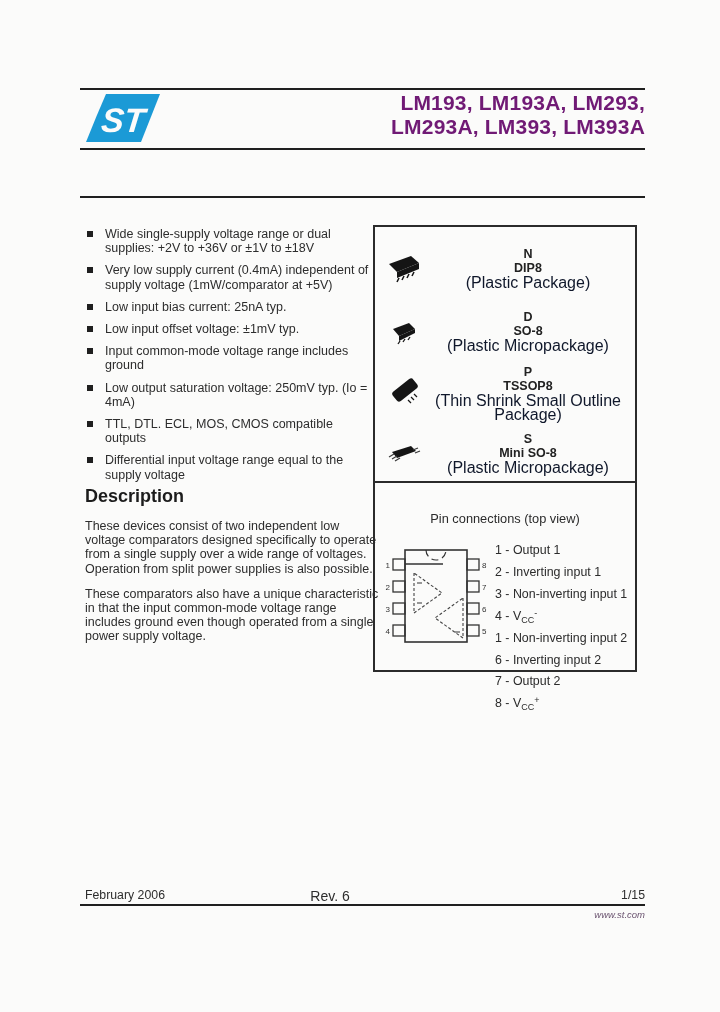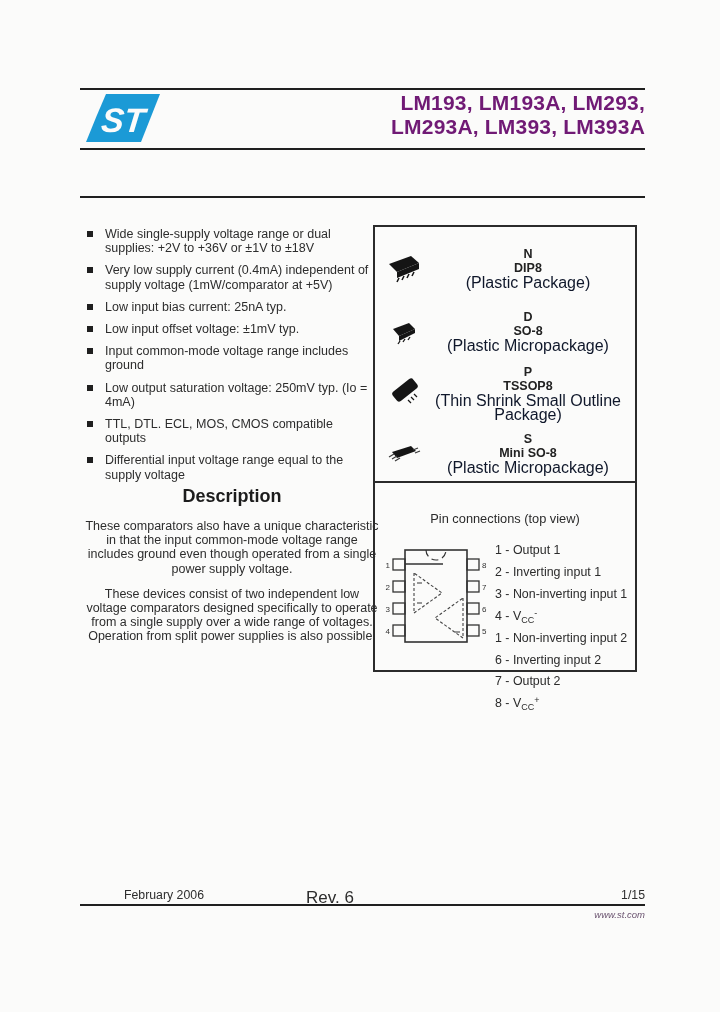--- a/index.html
+++ b/index.html
@@ -27,21 +27,21 @@
   }
 
   .features{
     position:absolute;left:85px;top:227px;width:292px;
     list-style:none;margin:0;padding:0;
     font-size:12.5px;line-height:14.2px;
   }
   .features li{display:flex;margin-bottom:8px;}
   .sq{flex:0 0 auto;width:6px;height:6px;background:#1f1f1f;margin:4px 12px 0 2px;}
 
-  .description{position:absolute;left:85px;top:486px;width:294px;text-align:center;}
+  .description{position:absolute;left:85px;top:486px;width:294px;}
   .description h2{margin:0 0 12px 0;font-size:18px;color:#1c1c1c;}
   .description p{margin:0 0 11px 0;font-size:12.5px;line-height:14.2px;}
 
   .panel{
     position:absolute;left:373px;top:225px;width:264px;height:447px;
     border:2px solid #2b2b2b;box-sizing:border-box;
   }
   .packages{height:256px;border-bottom:2px solid #2b2b2b;box-sizing:border-box;padding-top:10px;}
   .pkg-row{display:flex;align-items:center;}
   .pkg-row.r1{height:64px;} .pkg-row.r2{height:62px;} .pkg-row.r3{height:62px;} .pkg-row.r4{height:58px;}
@@ -51,22 +51,22 @@
   .pkg-desc{font-size:16px;color:#0f172a;}
 
   .pins{padding-top:28px;}
   .pins-title{text-align:center;font-size:12.8px;color:#2b2b2b;}
   .pins-body{display:flex;padding:4px 4px 0 6px;}
   .dip-svg{margin-top:12px;flex:0 0 auto;}
   .pin-list{list-style:none;margin:10px 0 0 2px;padding:0;font-size:12.4px;line-height:14.9px;color:#2b2b2b;}
   .pin-list sub{font-size:9px;vertical-align:-3px;letter-spacing:0;}
   .pin-list sup{font-size:9px;vertical-align:4px;}
 
-  .f-date{position:absolute;left:85px;top:888px;font-size:12.3px;margin-left:39px;}
-  .f-rev{position:absolute;left:0;top:888px;width:660px;text-align:center;font-size:17px;}
+  .f-date{position:absolute;left:85px;top:888px;font-size:12.3px;}
+  .f-rev{position:absolute;left:0;top:888px;width:660px;text-align:center;font-size:14px;}
   .f-page{position:absolute;right:75px;top:888px;font-size:12.3px;}
   .f-web{position:absolute;right:75px;top:909px;font-size:9.5px;font-style:italic;color:#6b5470;margin-left:36px;}
 
   svg text{font-family:"Liberation Sans","DejaVu Sans",sans-serif;}
 </style>
 </head>
 <body>
 
 <div class="page">
 
@@ -118,22 +118,22 @@
         <span>TTL, DTL. ECL, MOS, CMOS compatible outputs</span>
       </li>
     <li>
         <span class="sq"></span>
         <span>Differential input voltage range equal to the supply voltage</span>
       </li>
   </ul>
 
   <section class="description">
     <h2>Description</h2>
+    <p>These devices consist of two independent low voltage comparators designed specifically to operate from a single supply over a wide range of voltages. Operation from split power supplies is also possible.</p>
     <p>These comparators also have a unique characteristic in that the input common-mode voltage range includes ground even though operated from a single power supply voltage.</p>
-    <p>These devices consist of two independent low voltage comparators designed specifically to operate from a single supply over a wide range of voltages. Operation from split power supplies is also possible.</p>
   </section>
 
   <aside class="panel">
 
     <div class="packages">
 
       <div class="pkg-row r1">
         <span class="pkg-icon">
           <svg width="42" height="34" viewBox="0 0 42 34">
             <polygon points="7,12 29,4 37,11 15,20" fill="#151515"></polygon>

